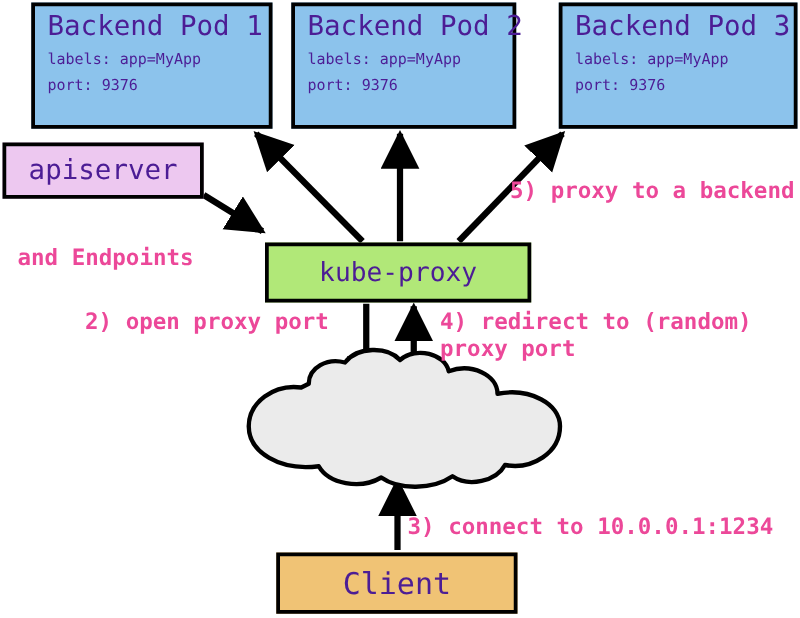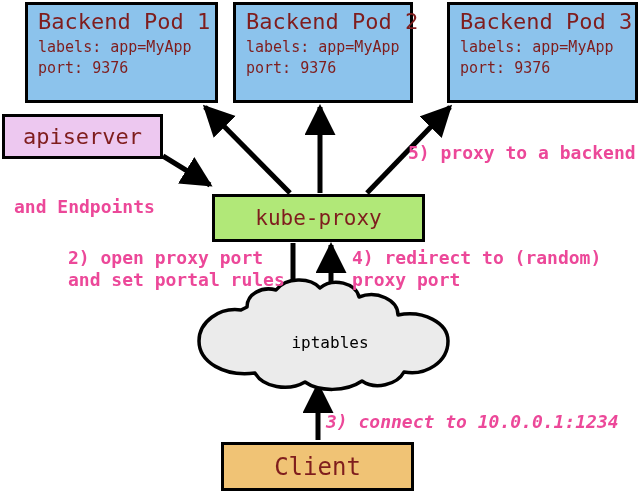--- a/index.html
+++ b/index.html
@@ -26,35 +26,35 @@
     height: 494px;
   }
   .node {
     position: absolute;
     box-sizing: border-box;
     border: 3px solid #000000;
     z-index: 2;
   }
   .node-title {
     font-family: "DejaVu Sans Mono", monospace;
-    color: #7f1d1d;
+    color: #4c1d95;
     white-space: pre;
   }
   .pod {
     background: #8cc3ec;
     padding: 2px 0 0 0;
   }
   .pod .pod-name {
     font-size: 22px;
     line-height: 30px;
     padding-left: 10px;
     white-space: pre;
   }
   .pod .pod-attr {
-    font-size: 15px;
+    font-size: 12px;
     line-height: 21px;
     padding-left: 10px;
     white-space: pre;
   }
   #apiserver {
     background: #edc8f0;
     display: flex;
     align-items: center;
     justify-content: center;
   }
@@ -170,33 +170,29 @@
   </div>
 
   <div class="node" id="kubeproxy" style="left:212px; top:194px; width:213px; height:48px;">
     <div class="node-title">kube-proxy</div>
   </div>
 
   <div class="node" id="apiserver" style="left:2px; top:114px; width:161px; height:45px;">
     <div class="node-title">apiserver</div>
   </div>
 
-  <div id="iptables-group">
-    <div id="iptables-label">iptables</div>
-  </div>
 
   <div class="node" id="client" style="left:221px; top:442px; width:193px; height:49px;">
     <div class="node-title">Client</div>
   </div>
 
   <div class="edge-label" style="left:14px; top:196px;">and Endpoints</div>
 
   <div class="edge-label" style="left:68px; top:247px;">2) open proxy port</div>
-  <div class="edge-label" style="left:68px; top:269px;">and set portal rules</div>
 
-  <div class="edge-label" style="left:326px; top:411px;font-style:italic;">3) connect to 10.0.0.1:1234</div>
+  <div class="edge-label" style="left:326px; top:411px;">3) connect to 10.0.0.1:1234</div>
 
   <div class="edge-label" style="left:352px; top:247px;">4) redirect to (random)</div>
   <div class="edge-label" style="left:352px; top:269px;">proxy port</div>
 
   <div class="edge-label" style="left:408px; top:142px;">5) proxy to a backend</div>
 
 </div>
 
 </body></html>

